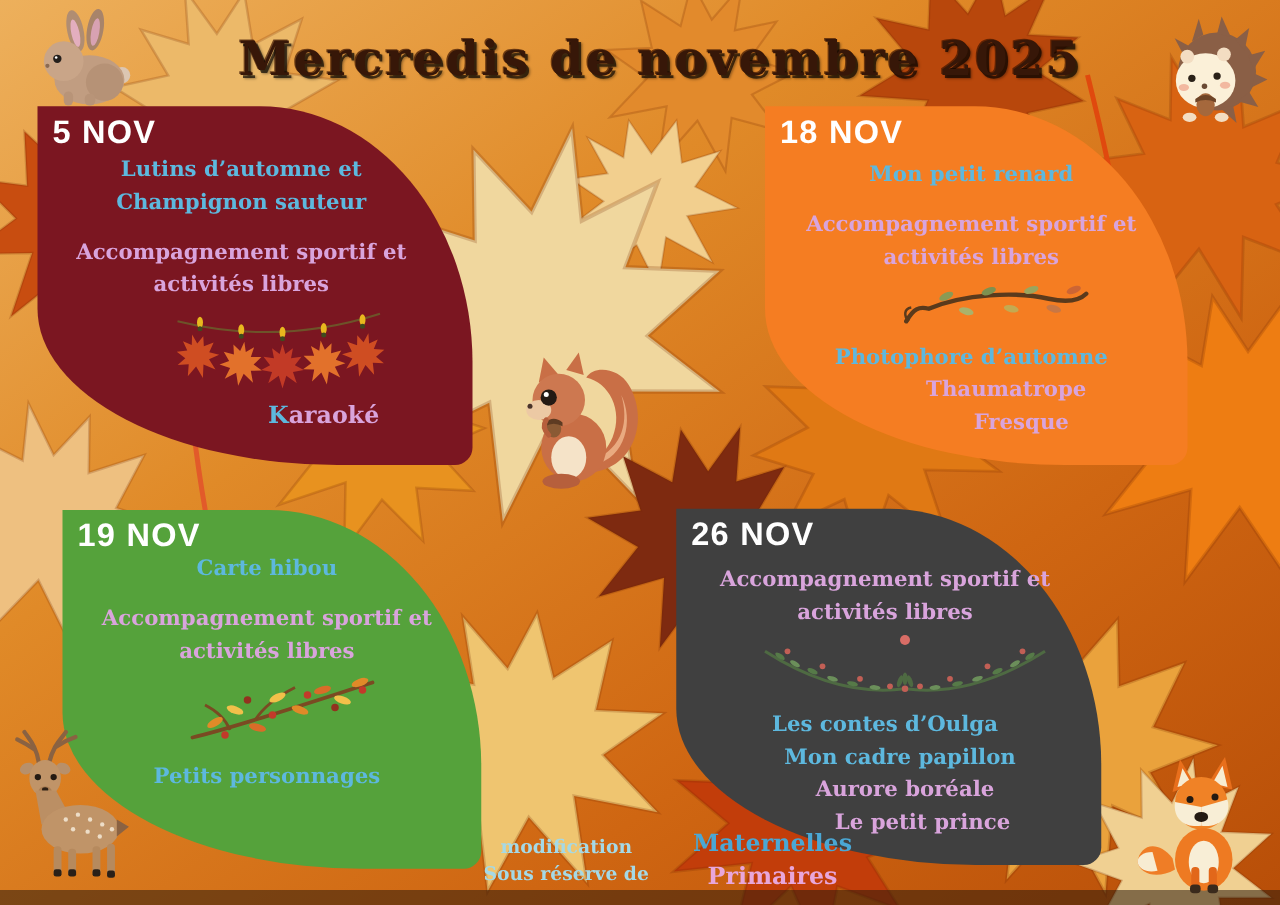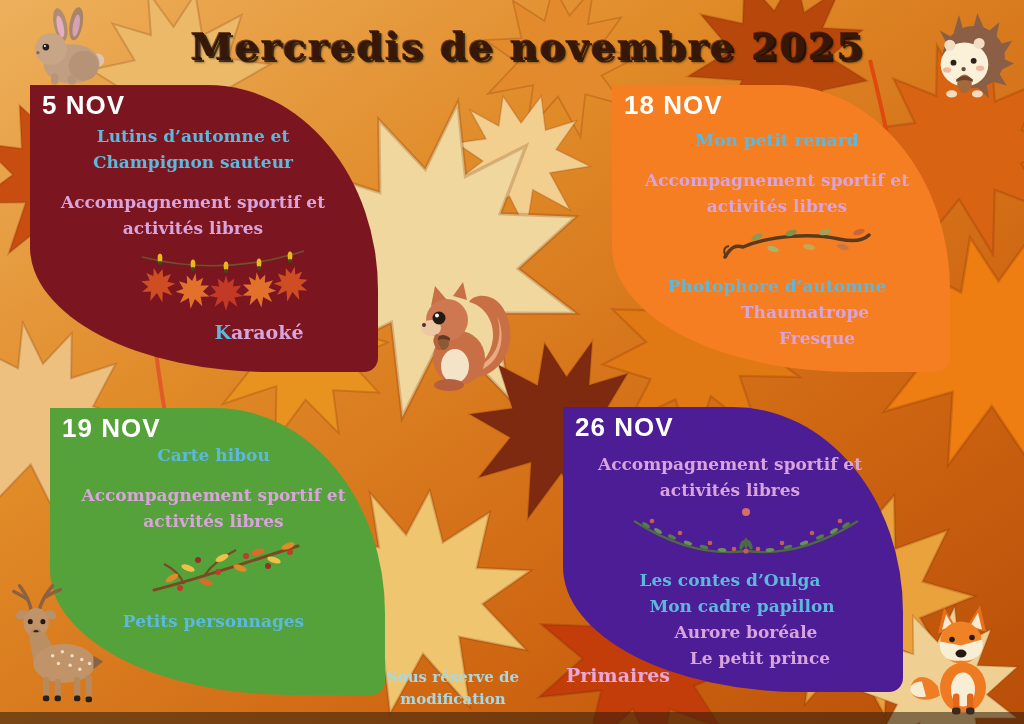--- a/index.html
+++ b/index.html
@@ -8,21 +8,21 @@
   .bg{position:absolute;inset:0;z-index:0;}
 
   .title{position:absolute;z-index:2;left:0;top:8px;width:100%;margin:16px;text-align:center;
          font-family:"DejaVu Serif",serif;font-weight:bold;font-size:38px;letter-spacing:2px;
          color:#371708;text-shadow:2px 2px 0 rgba(0,0,0,.65),-1px -1px 0 rgba(60,20,0,.7),3px 3px 2px rgba(0,0,0,.35);}
 
   .panel{position:absolute;z-index:1;border-radius:0 170px 14px 240px / 0 205px 14px 125px;}
   .p5 {left:30px; top:85px; width:348px;height:287px;background:#7b1621;}
   .p12{left:612px;top:85px; width:338px;height:287px;background:#f57d22;}
   .p19{left:50px; top:408px;width:335px;height:287px;background:#55a23b;}
-  .p26{left:563px;top:407px;width:340px;height:285px;background:#4c1d95;}
+  .p26{left:541px;top:407px;width:340px;height:285px;background:#404040;}
 
   .date{position:absolute;top:5px;left:12px;font-family:"Liberation Sans",sans-serif;
         font-weight:bold;font-size:26px;color:#fff;letter-spacing:1px;}
   .content{position:absolute;text-align:center;}
   .p5  .content{left:18px;right:40px;top:38px;}
   .p12 .content{left:22px;right:30px;top:42px;text-align:center;}
   .p19 .content{left:20px;right:28px;top:34px;}
   .p26 .content{left:20px;right:26px;top:30px;}
 
   .line{margin:0;font-size:17px;line-height:26px;font-weight:bold;}
@@ -333,20 +333,21 @@
     <ellipse cx="53" cy="52" rx="5.5" ry="4" fill="#241a12"></ellipse>
     <ellipse cx="55" cy="86" rx="23" ry="25" fill="#ee7a22"></ellipse>
     <ellipse cx="55" cy="88" rx="12" ry="17" fill="#f8eed6"></ellipse>
     <rect x="45" y="92" width="6.5" height="19" rx="3" fill="#e2671a"></rect>
     <rect x="59" y="92" width="6.5" height="19" rx="3" fill="#e2671a"></rect>
     <rect x="44" y="106" width="8.5" height="7" rx="3" fill="#3a2a1c"></rect>
     <rect x="58" y="106" width="8.5" height="7" rx="3" fill="#3a2a1c"></rect>
   </svg>
 
   <div class="footnote disclaimer">
+    <div>modification</div>
     <div>Sous réserve de</div>
-    <div>modification</div>
   </div>
   <div class="footnote audience">
+    <p class="aud-blue">Maternelles</p>
     <p class="aud-pink">Primaires</p>
   </div>
 
 </div>
 
 </body></html>

